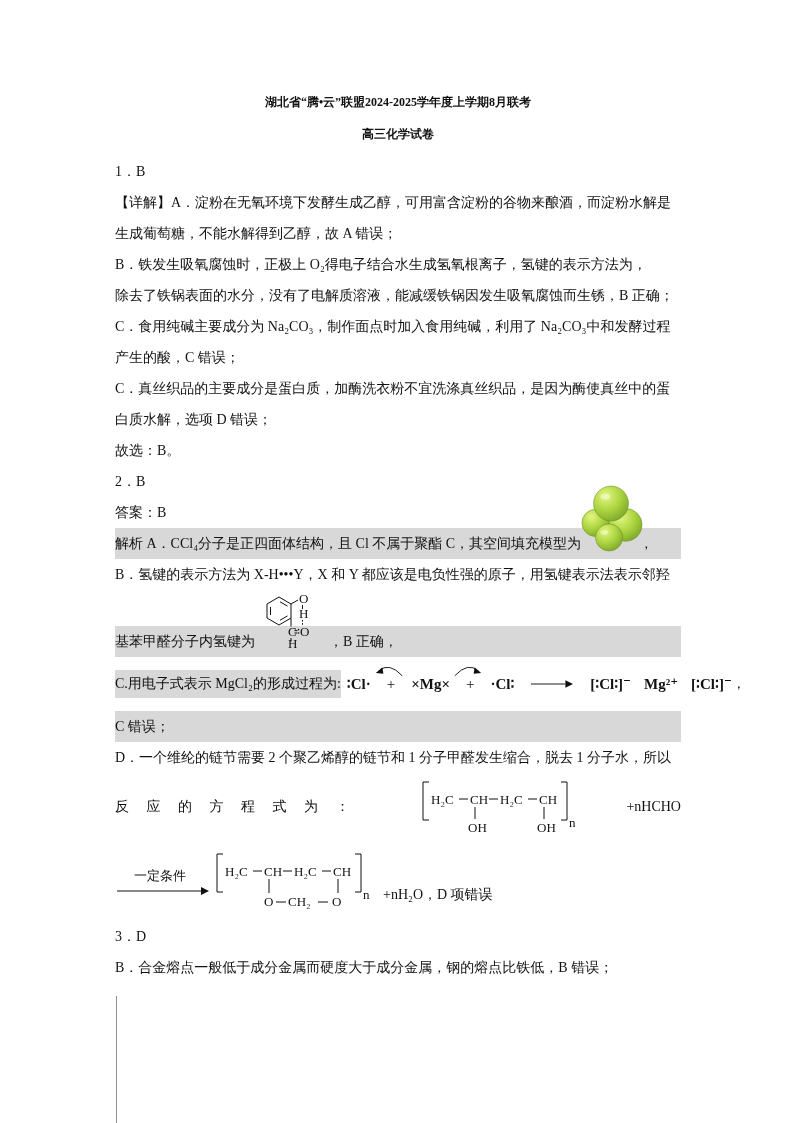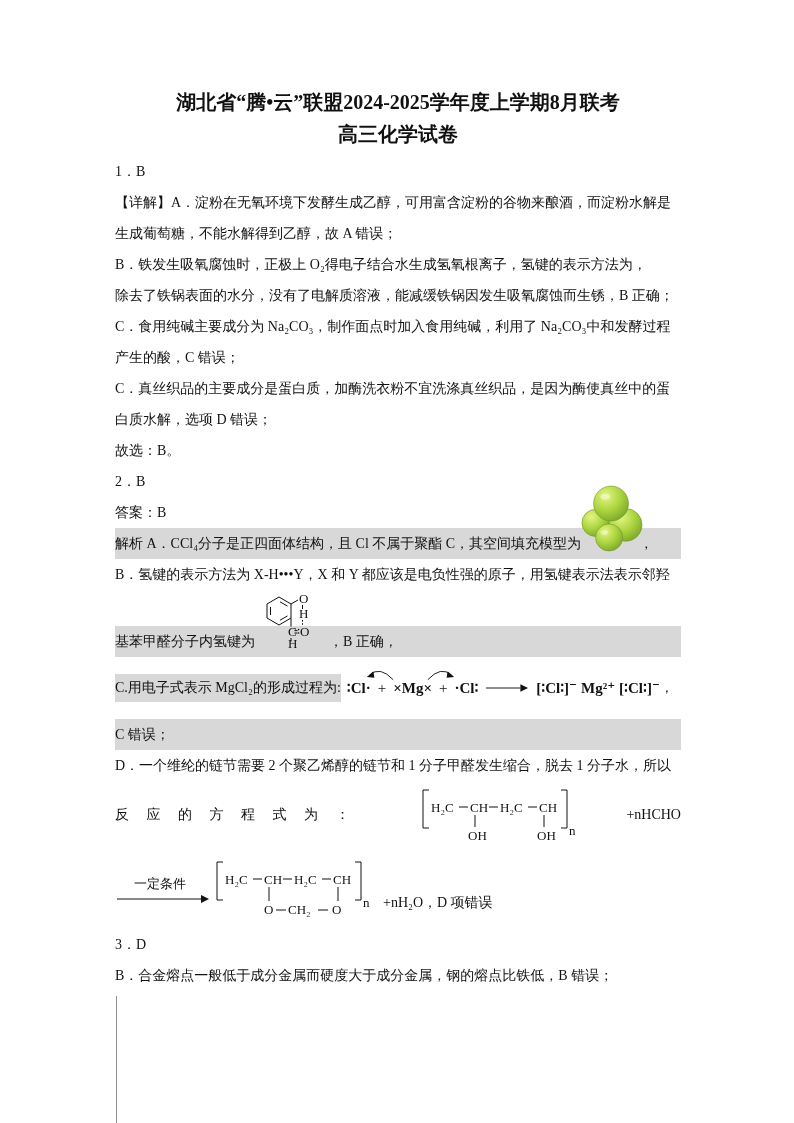--- a/index.html
+++ b/index.html
@@ -7,42 +7,42 @@
     --ink:#111111;
   }
   html,body{margin:0;padding:0;}
   body{
     width:794px;height:1123px;background:#ffffff;color:var(--ink);
     font-family:"Liberation Serif","DejaVu Serif",serif;
     position:relative;overflow:hidden;
   }
   .page{padding:90px 113px 0 115px;}
   .title,.subtitle{
-    text-align:center;font-weight:bold;font-size:20px;line-height:24px;margin:0 0 8px 0;
+    text-align:center;font-weight:bold;font-size:12px;line-height:24px;margin:0 0 8px 0;
   }
   .content{margin-top:10px;}
   .line{
     font-size:14px;line-height:31px;white-space:nowrap;margin:0;
   }
   .hl{background:var(--highlight);}
   
   .img-slot{display:inline-block;position:relative;vertical-align:baseline;}
   .spheres-slot{width:58px;height:14px;}
   .spheres-slot svg{position:absolute;left:0;bottom:-8px;}
   .benzene-slot{width:74px;height:14px;}
   .benzene-slot svg{position:absolute;left:2px;bottom:-3px;}
   .benzene-line{margin-top:36px;}
   
   .formula-line{
-    display:flex;align-items:center;height:62px;white-space:nowrap;
+    display:flex;align-items:center;height:54px;white-space:nowrap;
     font-size:14px;
   }
   .formula-line .lead{background:var(--highlight);line-height:26px;padding:1px 0;}
   .eformula{
-    display:inline-flex;align-items:center;gap:4px;margin-left:6px;
+    display:inline-flex;align-items:center;gap:13px;margin-left:6px;
     font-size:15px;font-weight:bold;
   }
   .plus{position:relative;padding:0 3px;font-weight:normal;}
   .plus svg{position:absolute;left:-11px;top:-13px;}
   .longarrow{margin:0 3px;}
   
   .eq-row{
     display:flex;justify-content:space-between;align-items:flex-start;
     margin-top:4px;font-size:14px;
   }

